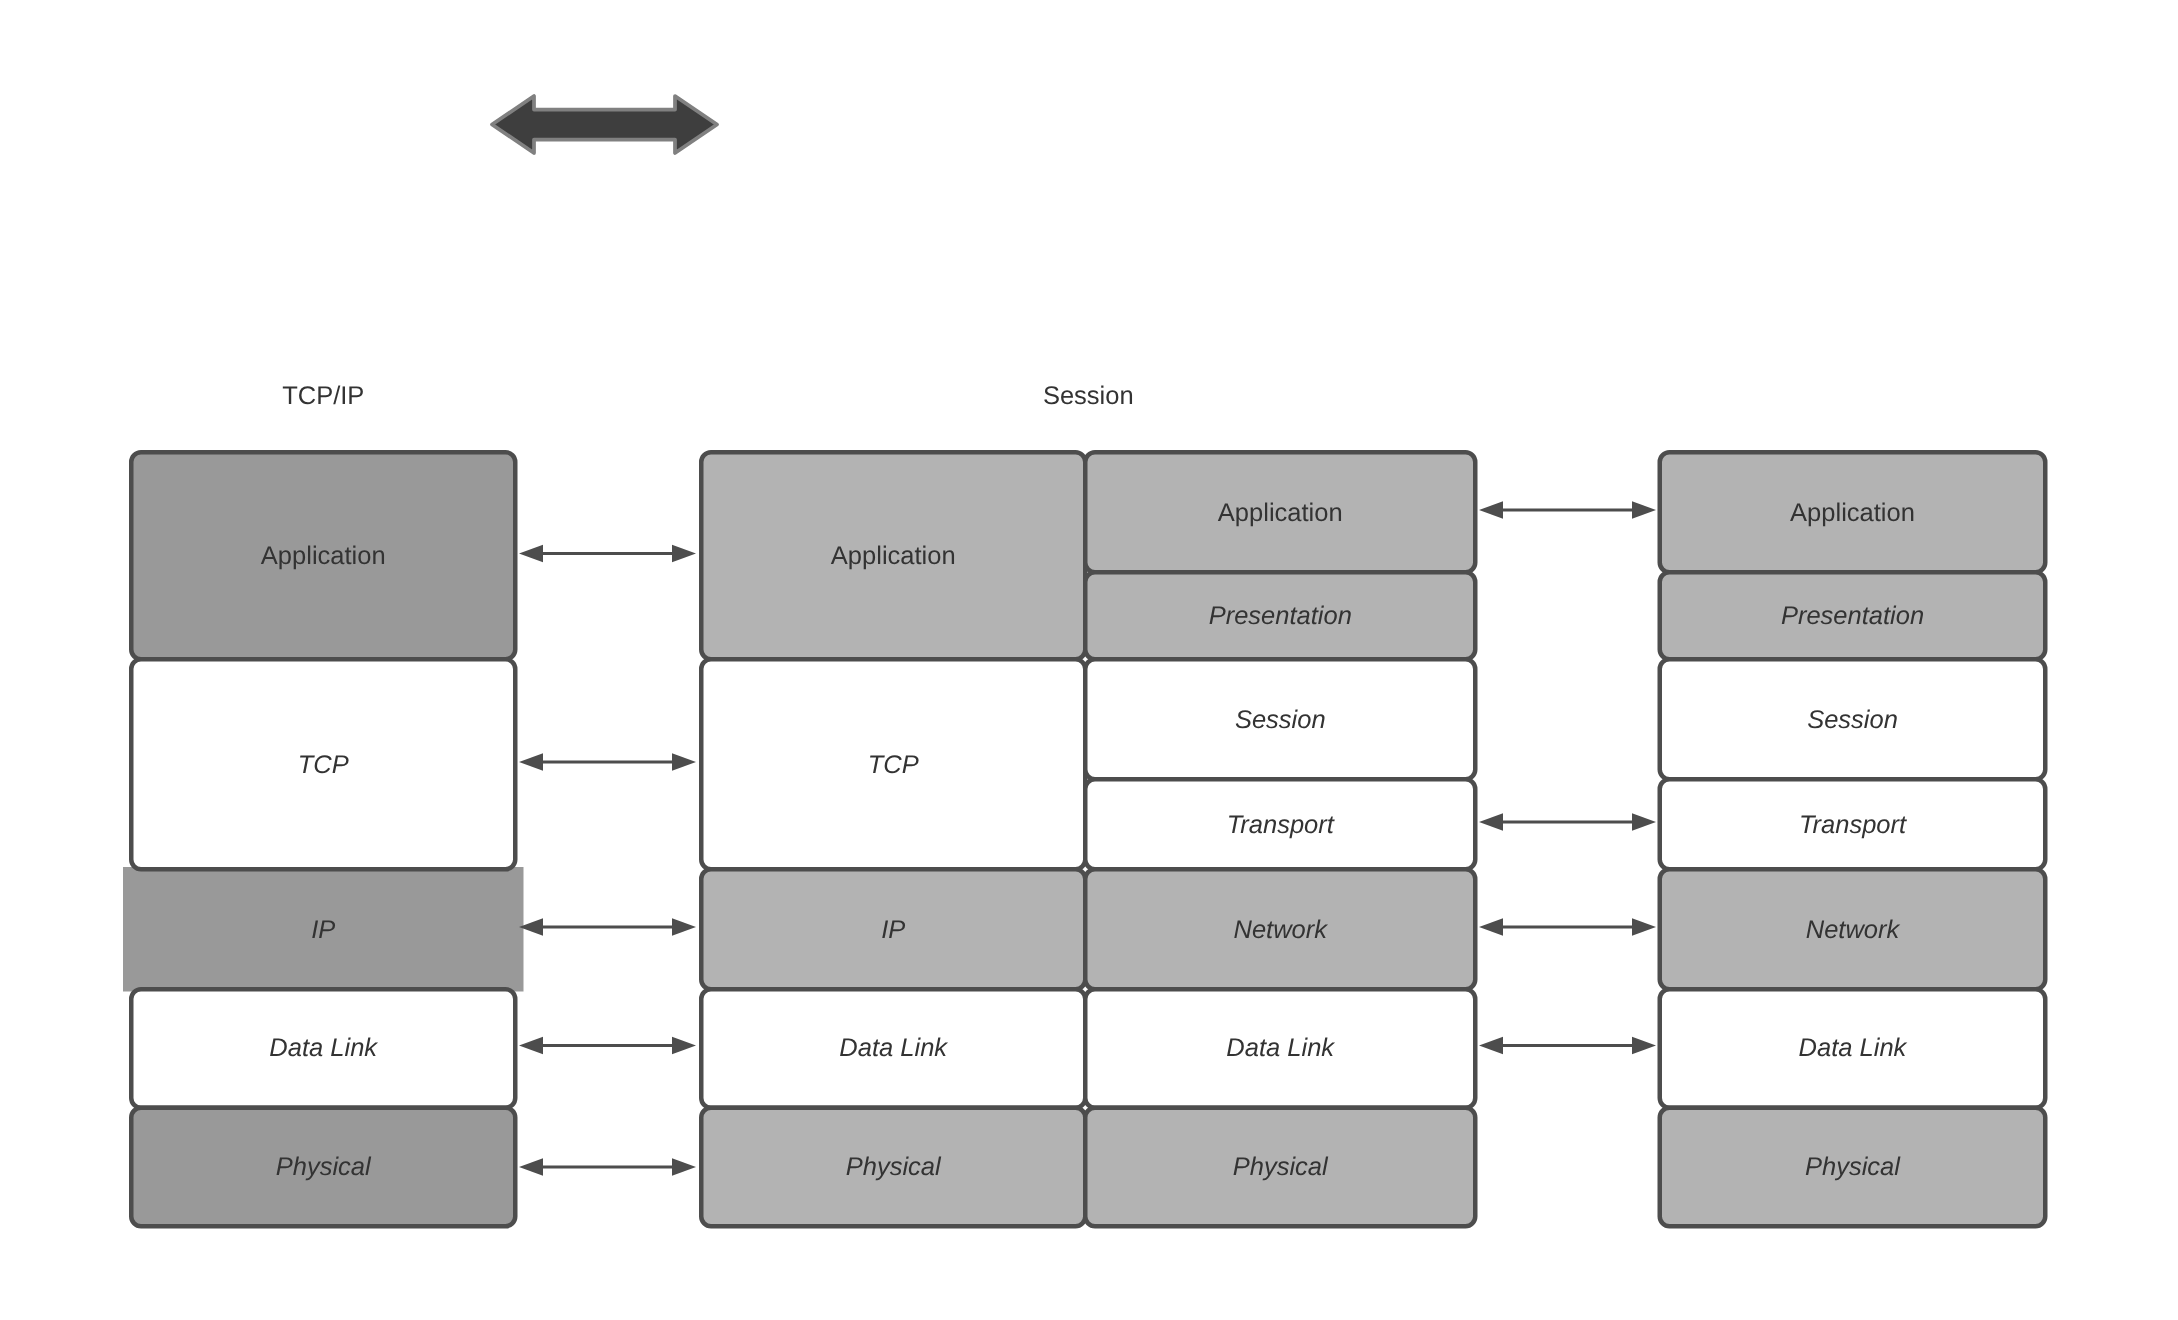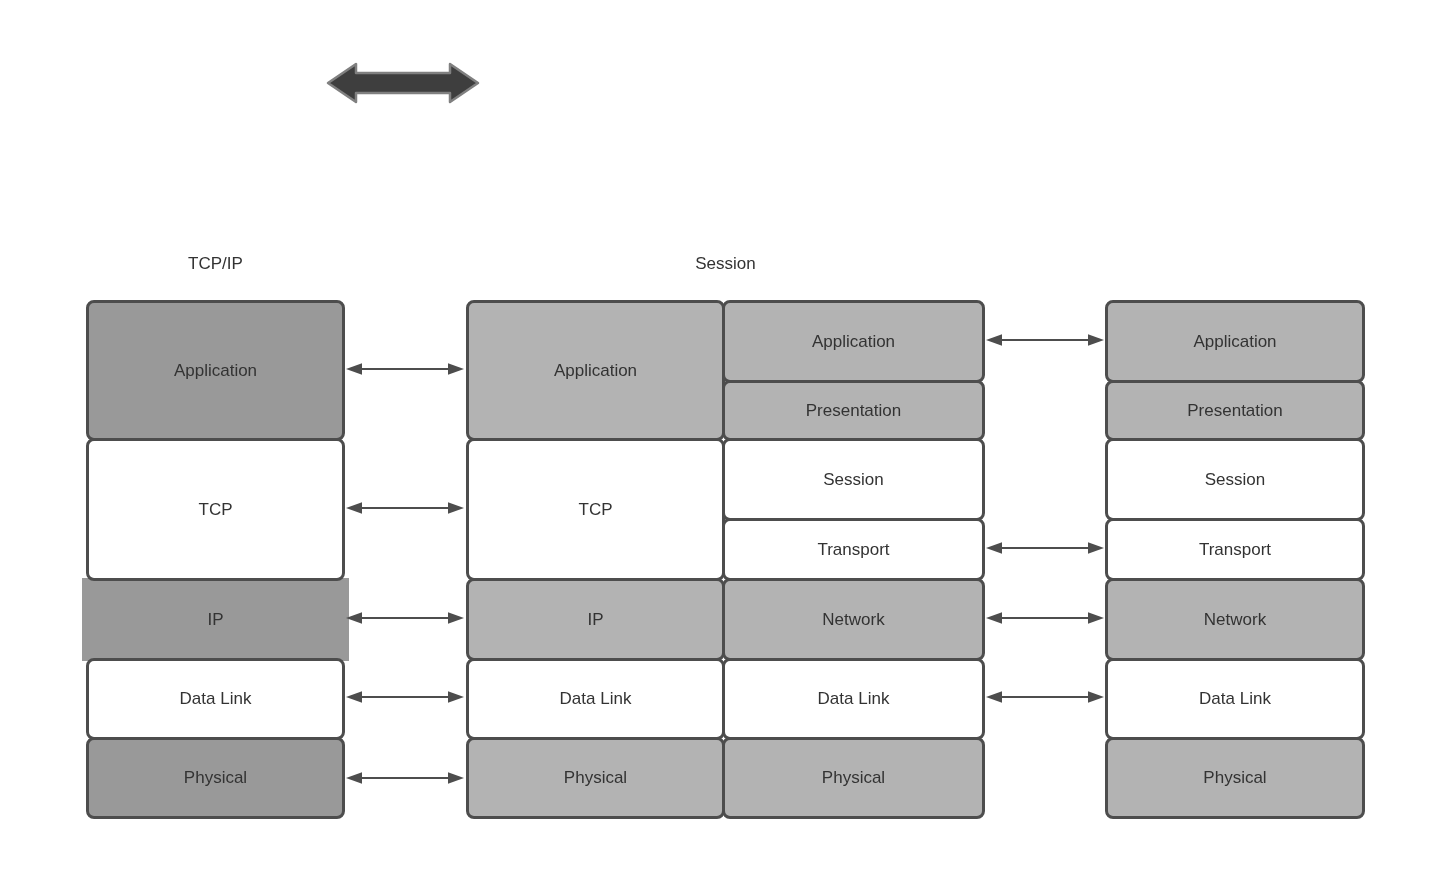--- a/index.html
+++ b/index.html
@@ -26,21 +26,21 @@
     box-sizing:border-box;
     border:3px solid var(--border,#4d4d4d);
     border-radius:8px;
     display:flex;align-items:center;justify-content:center;
     font-size:17px;
     color:var(--text,#333);
     position:relative;
     z-index:1;
     flex:0 0 auto;
   }
-  .box + .box{margin-top:-3px;}
+  .box + .box{margin-top:-3px;font-style:italic;}
   .dark{background:var(--dark-gray,#999999);}
   .light{background:var(--light-gray,#b3b3b3);}
   .white{background:var(--white,#ffffff);}
   .bare{
     border:none;border-radius:0;
     z-index:0;
     width:calc(100% + 8px);
     margin-left:-4px;
   }
   .harrow{position:absolute;width:120px;height:16px;}

